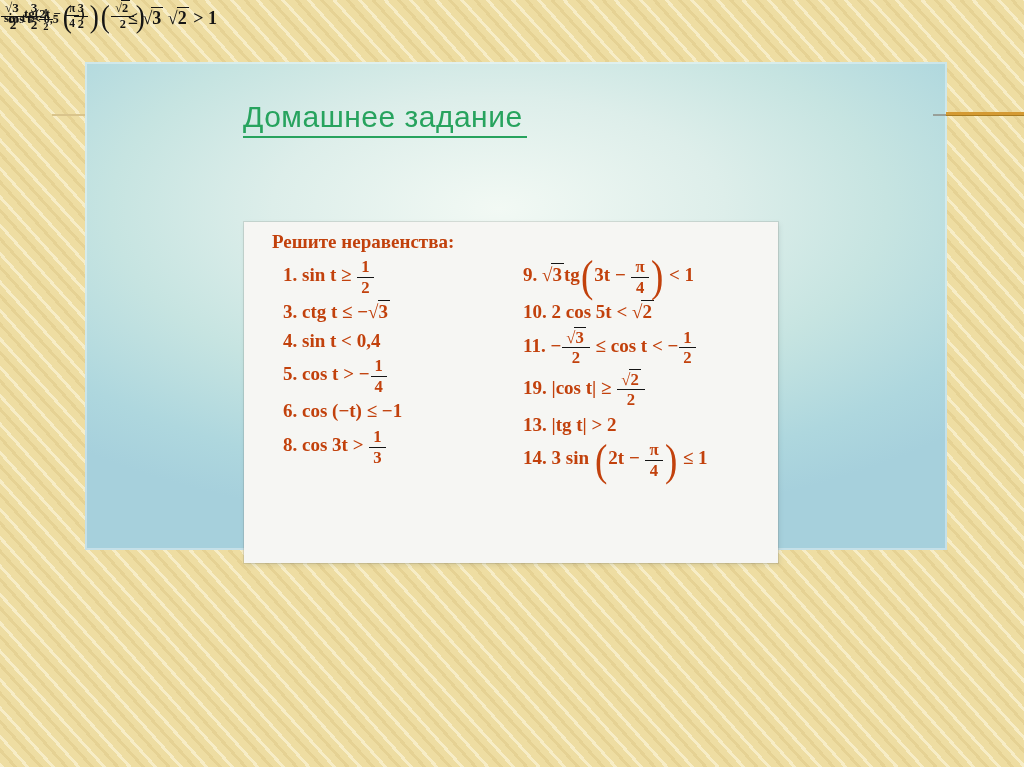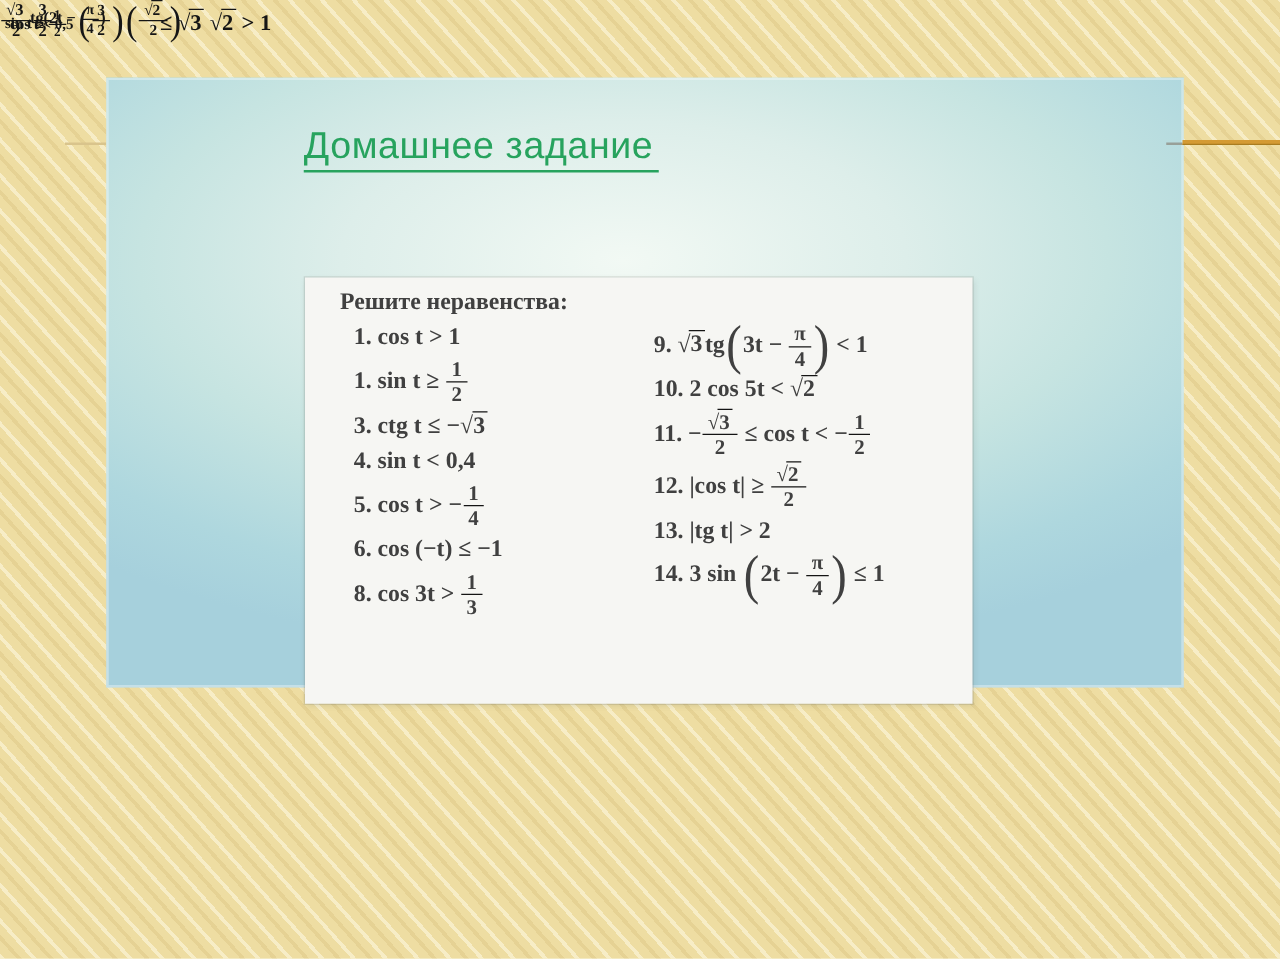--- a/index.html
+++ b/index.html
@@ -41,21 +41,21 @@
     font-size:30px; letter-spacing:0.5px;
     color:#27a35e; border-bottom:2px solid #27a35e; padding:0 4px 2px 0;
     cursor:pointer;
   }
 
   
   .worksheet {
     position:absolute; left:159px; top:160px; width:534px; height:341px;
     background:#f6f6f3;
     box-shadow:0 0 0 1px rgba(110,110,100,0.18), 1px 2px 5px rgba(70,85,85,0.15);
-    color:#404040; font-size:19px; font-weight:600;
+    color:#c2410c; font-size:19px; font-weight:600;
   }
   .ws-heading { position:absolute; left:28px; top:9px; font-size:19px; font-weight:bold; }
   .col { position:absolute; }
   .col-l { left:39px;  top:33px; width:230px; }
   .col-r { left:279px; top:33px; width:250px; }
   .prob { white-space:nowrap; margin:2px 0; line-height:1.4; }
 
   
   .frac { display:inline-flex; flex-direction:column; align-items:center;
           vertical-align:middle; line-height:1.05; font-size:0.88em; margin:1px 1px; }
@@ -100,21 +100,20 @@
     </div>
 
   <div class="line-left"></div>
 
   <div class="slide">
     <div class="title">Домашнее задание</div>
 
     <div class="worksheet">
       <div class="ws-heading">Решите неравенства:</div>
       <div class="col col-l" id="colL">
-          <div class="prob"><span>1. cos t &gt; 1</span></div>
           <div class="prob"><span>1. sin t ≥ </span><span class="frac">
               <span class="fn">1</span>
               <span class="fd">2</span>
             </span></div>
           <div class="prob"><span>3. ctg t ≤ −</span><span class="sq"><span class="sqs">√</span><span class="rad">3</span></span></div>
           <div class="prob"><span>4. sin t &lt; 0,4</span></div>
           <div class="prob"><span>5. cos t &gt; −</span><span class="frac">
               <span class="fn">1</span>
               <span class="fd">4</span>
             </span></div>
@@ -130,21 +129,21 @@
               <span class="fd">4</span>
             </span><span class="bigp">)</span><span> &lt; 1</span></div>
           <div class="prob"><span>10. 2 cos 5t &lt; </span><span class="sq"><span class="sqs">√</span><span class="rad">2</span></span></div>
           <div class="prob"><span>11. −</span><span class="frac">
               <span class="fn"><span class="sq"><span class="sqs">√</span><span class="rad">3</span></span></span>
               <span class="fd">2</span>
             </span><span> ≤ cos t &lt; −</span><span class="frac">
               <span class="fn">1</span>
               <span class="fd">2</span>
             </span></div>
-          <div class="prob"><span>12. |cos t| ≥ </span><span class="frac">
+          <div class="prob"><span>19. |cos t| ≥ </span><span class="frac">
               <span class="fn"><span class="sq"><span class="sqs">√</span><span class="rad">2</span></span></span>
               <span class="fd">2</span>
             </span></div>
           <div class="prob"><span>13. |tg t| &gt; 2</span></div>
           <div class="prob"><span>14. 3 sin </span><span class="bigp">(</span><span>2t − </span><span class="frac">
               <span class="fn">π</span>
               <span class="fd">4</span>
             </span><span class="bigp">)</span><span> ≤ 1</span></div>
         </div>
     </div>

